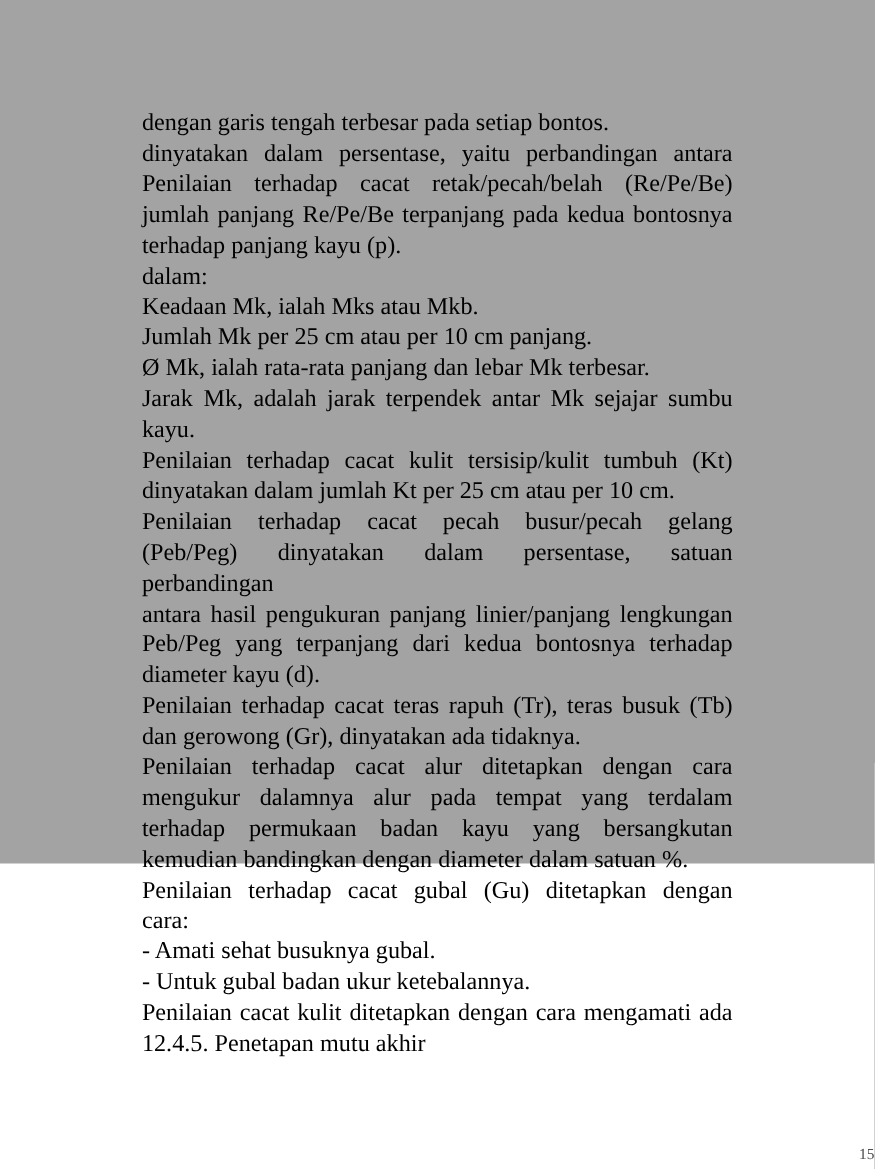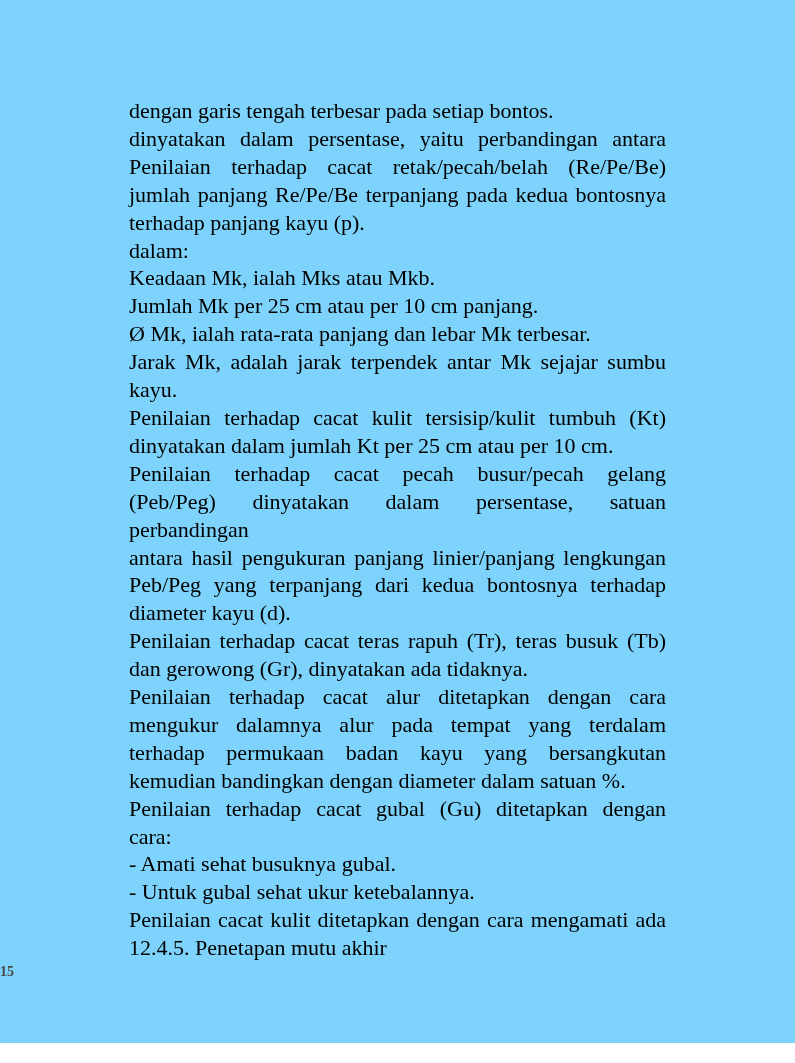--- a/index.html
+++ b/index.html
@@ -12,49 +12,48 @@
     background: #ffffff;
     position: relative;
     font-family: "Liberation Serif", serif;
     overflow: hidden;
   }
   .page {
     position: absolute;
     left: 0;
     top: 0;
     width: 795px;
-    height: 1043px;
-    background: #7dd3fc;
+    height: 785px;
+    background: #a3a3a3;
   }
   .content {
     position: absolute;
     left: 129px;
     top: 97px;
     width: 537px;
     font-size: 22px;
     line-height: 27.9px;
     color: #000000;
   }
   .line {
     text-align: left;
     white-space: normal;
   }
   .line.j {
     text-align: justify;
     text-align-last: justify;
   }
   .footer {
     position: absolute;
-    top: 964px;
+    top: 1043px;
     left: 0;
     width: 795px;
-    text-align: left;
+    text-align: right;
     font-size: 14px;
     color: #4a4a4a;
-    font-weight: bold;
   }
 </style>
 </head>
 <body>
 
 <div class="page">
   <div class="content" id="content">
       <div class="line">dengan garis tengah terbesar pada setiap bontos.</div>
       <div class="line j">dinyatakan dalam persentase, yaitu perbandingan antara</div>
       <div class="line j">Penilaian terhadap cacat retak/pecah/belah (Re/Pe/Be)</div>
@@ -75,18 +74,18 @@
       <div class="line">diameter kayu (d).</div>
       <div class="line j">Penilaian terhadap cacat teras rapuh (Tr), teras busuk (Tb)</div>
       <div class="line">dan gerowong (Gr), dinyatakan ada tidaknya.</div>
       <div class="line j">Penilaian terhadap cacat alur ditetapkan dengan cara</div>
       <div class="line j">mengukur dalamnya alur pada tempat yang terdalam</div>
       <div class="line j">terhadap permukaan badan kayu yang bersangkutan</div>
       <div class="line">kemudian bandingkan dengan diameter dalam satuan %.</div>
       <div class="line j">Penilaian terhadap cacat gubal (Gu) ditetapkan dengan</div>
       <div class="line">cara:</div>
       <div class="line">- Amati sehat busuknya gubal.</div>
-      <div class="line">- Untuk gubal sehat ukur ketebalannya.</div>
+      <div class="line">- Untuk gubal badan ukur ketebalannya.</div>
       <div class="line j">Penilaian cacat kulit ditetapkan dengan cara mengamati ada</div>
       <div class="line">12.4.5. Penetapan mutu akhir</div>
     </div>
   <div class="footer">15</div>
 </div>
 
 </body></html>

